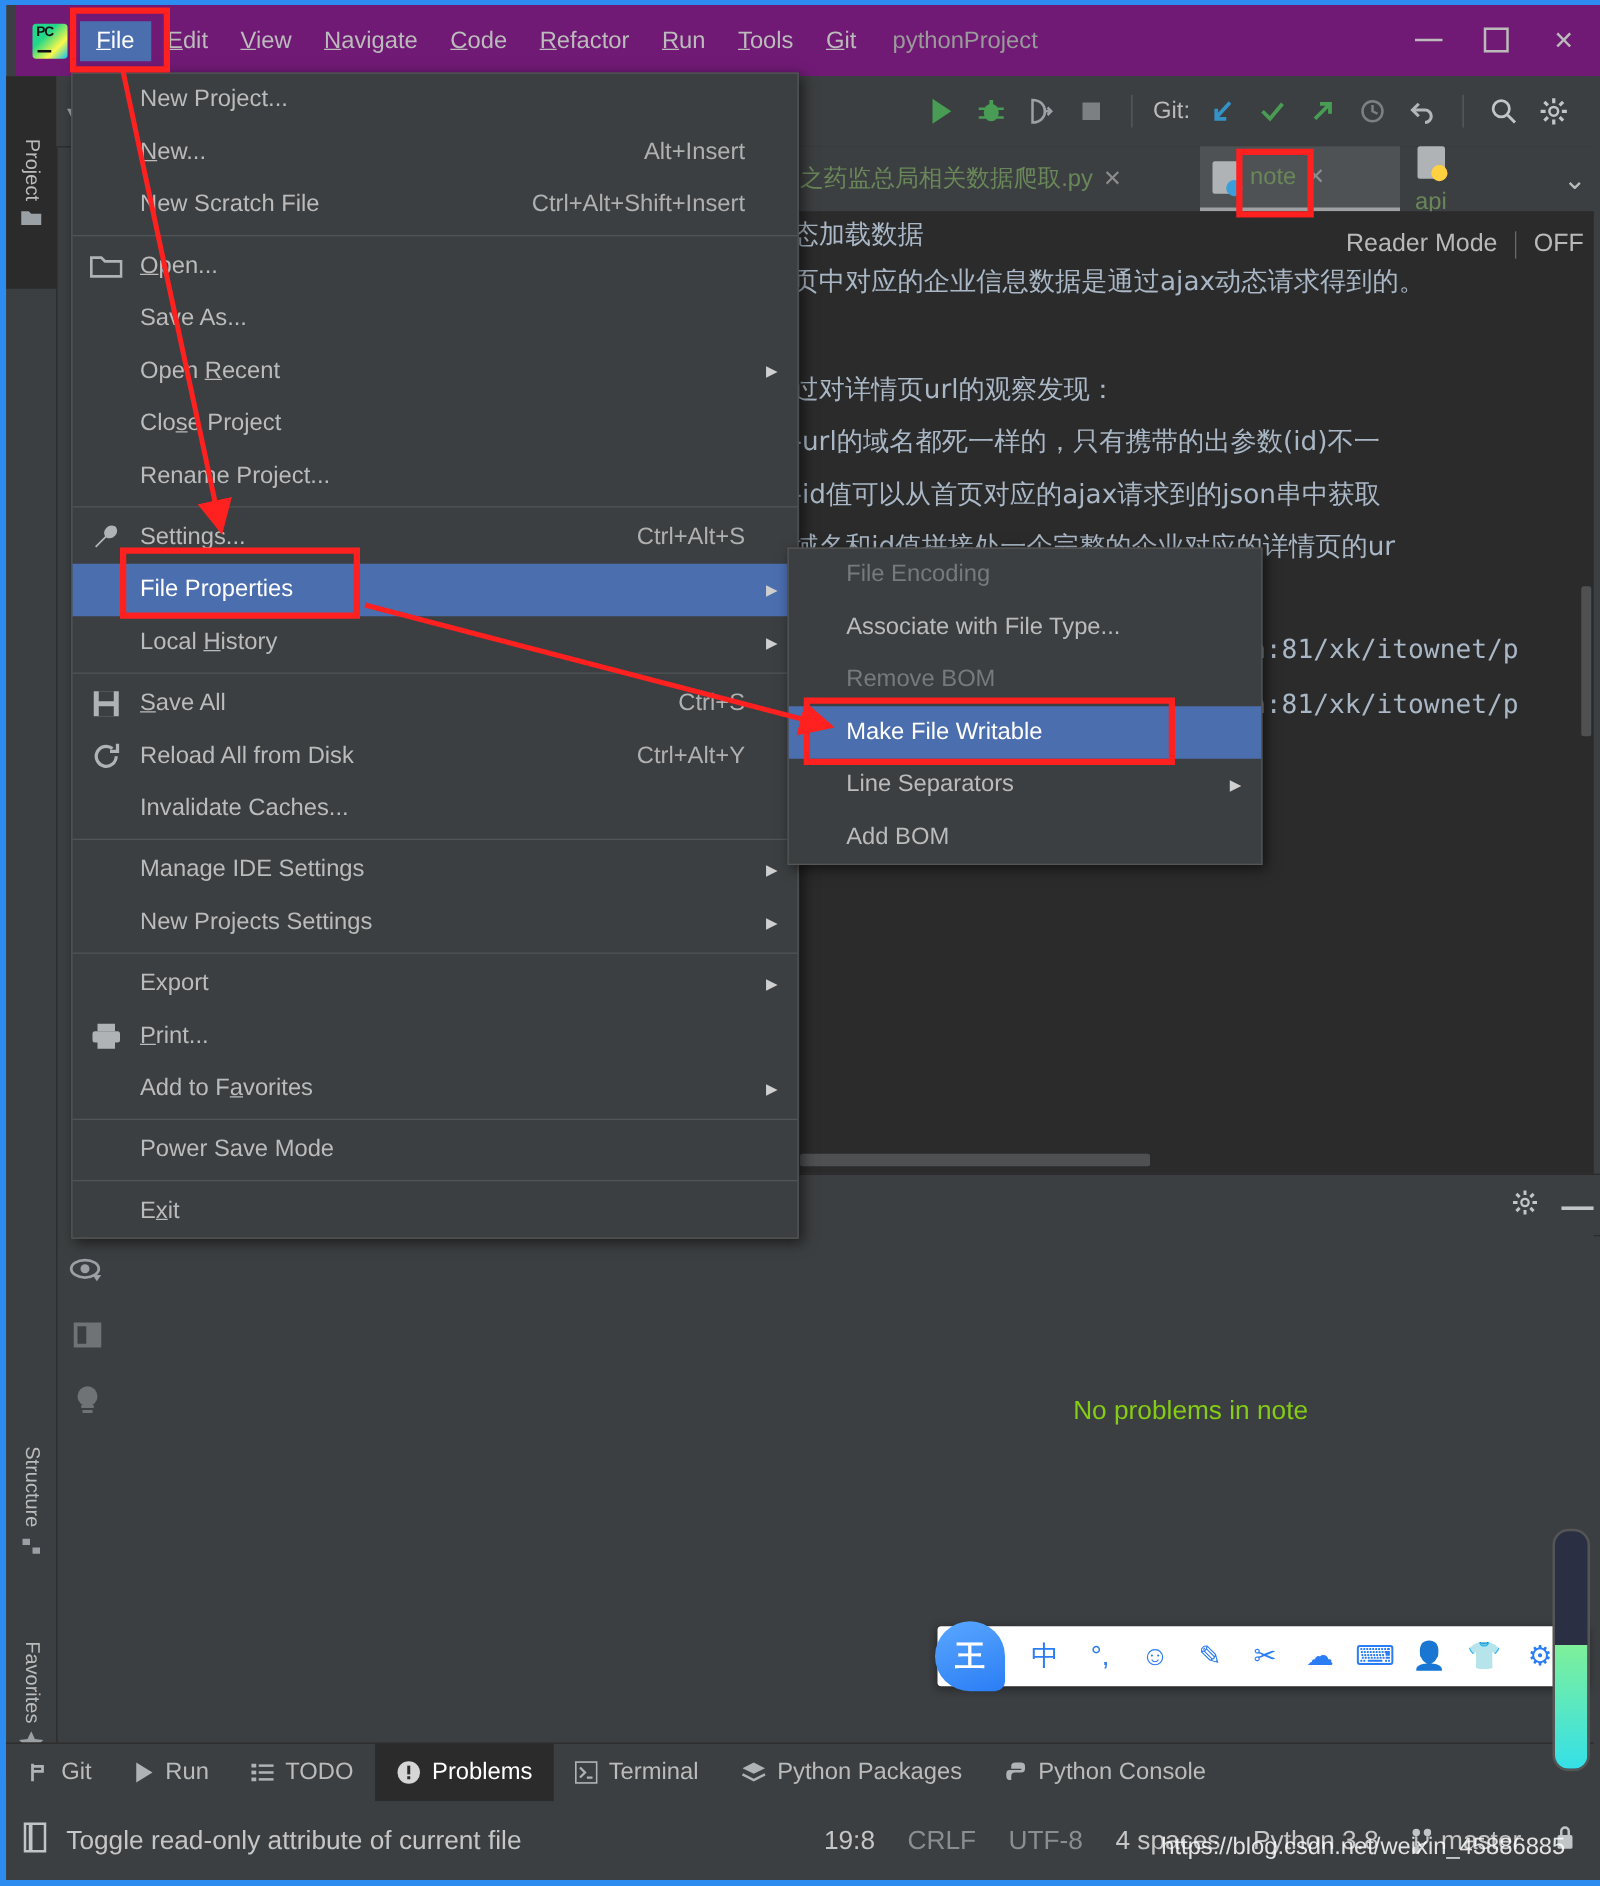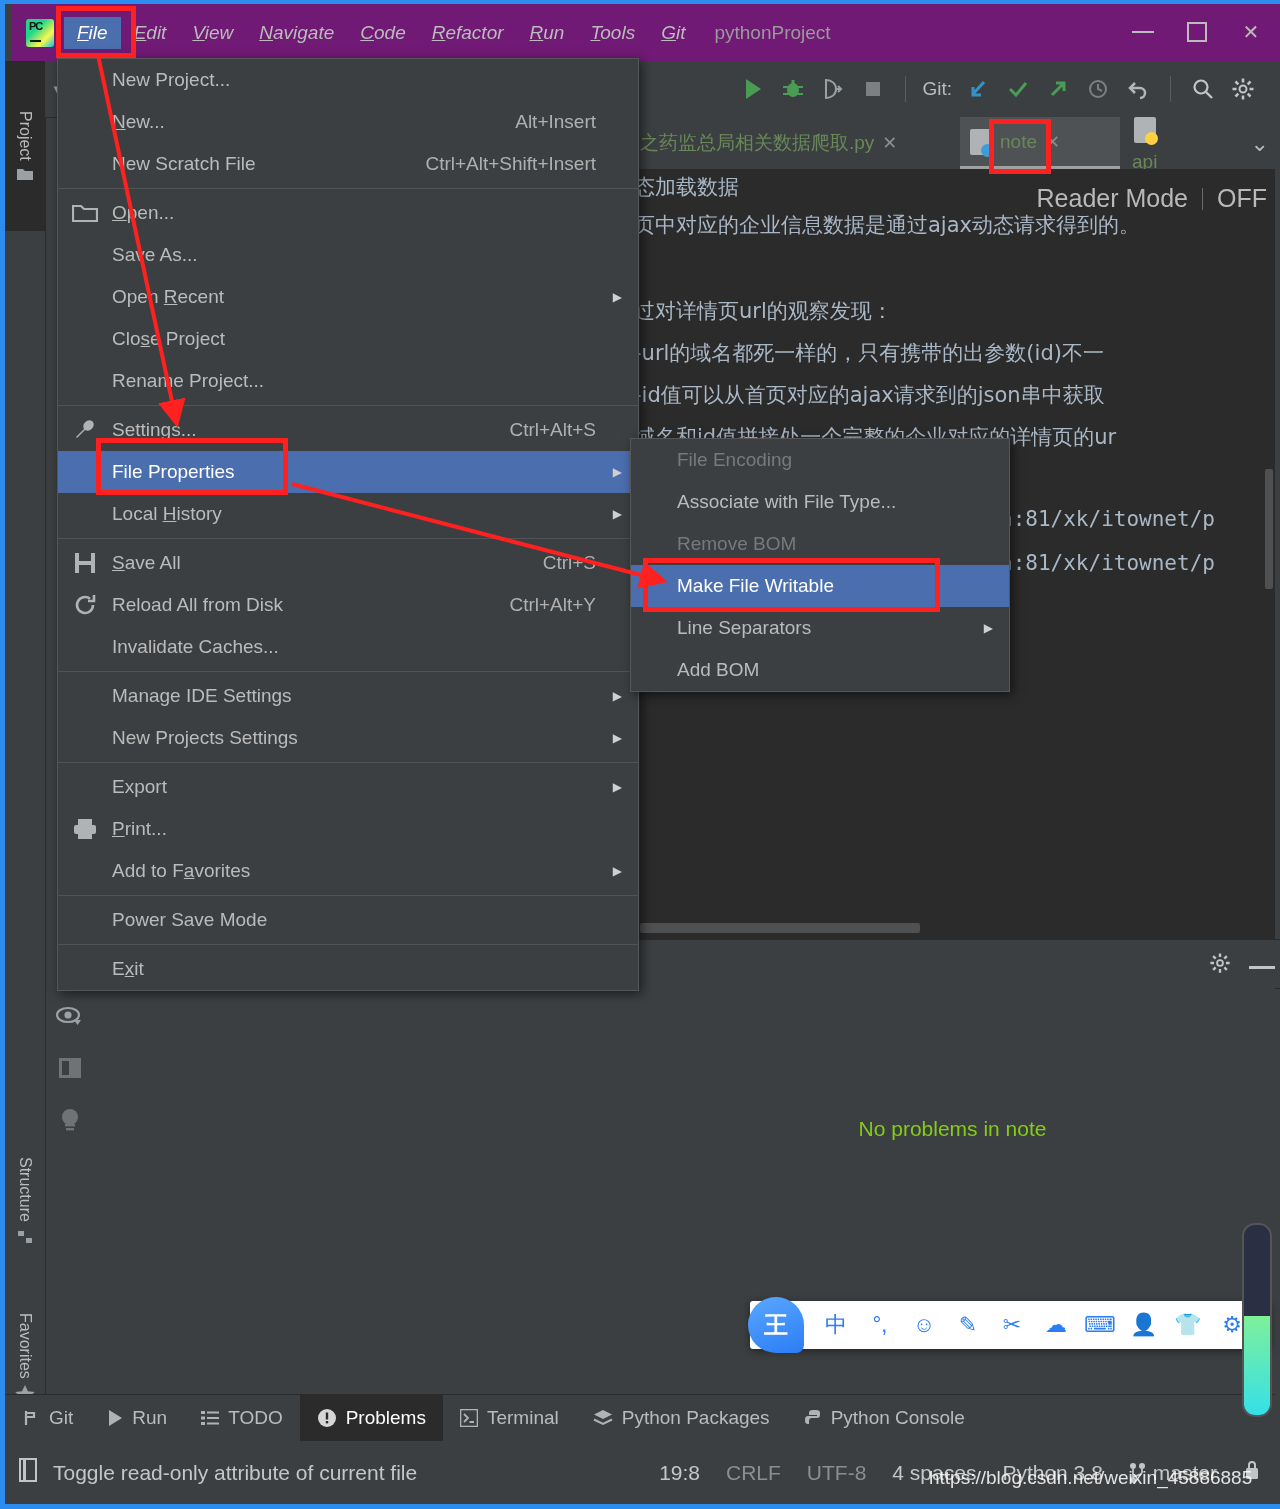--- a/index.html
+++ b/index.html
@@ -16,21 +16,21 @@
   #window-bottom-accent{position:absolute;left:0;bottom:0;width:1280px;height:5px;background:#2d8cf0;}
   #window-top-accent{position:absolute;left:0;top:0;width:1280px;height:4px;background:#2d8cf0;}
 
   
   #titlebar{position:absolute;left:12px;top:4px;width:1270px;height:57px;background:#701a75;
             display:flex;align-items:center;}
   #pycharm-logo{width:28px;height:28px;margin-left:14px;border-radius:3px;position:relative;flex:none;
     background:linear-gradient(135deg,#21d789 0%,#21d789 35%,#fcf84a 70%,#07c3f2 100%);}
   #pycharm-logo span{position:absolute;left:3px;top:1px;font-size:11px;font-weight:bold;color:#111;letter-spacing:-1px;}
   #pycharm-logo i{position:absolute;left:4px;bottom:5px;width:11px;height:2px;background:#111;}
-  .menubar{display:flex;align-items:flex-start;margin-left:10px;font-style:italic;}
+  .menubar{display:flex;align-items:flex-start;margin-left:10px;}
   .menu-top{padding:5px 13px;font-size:19px;color:#bbbbbb;white-space:nowrap;}
   .menu-top u{text-decoration:underline;}
   .menu-top.active{background:#4b6eaf;color:#ffffff;}
   #window-title{margin-left:16px;font-size:19px;color:#9a9a9a;white-space:nowrap;}
   .wbtn{width:54px;height:40px;display:flex;align-items:center;justify-content:center;color:#bbb;font-size:20px;}
   #win-controls{position:absolute;right:4px;top:8px;display:flex;}
   .wbtn .dash{width:22px;height:2px;background:#bbb;display:block;}
   .wbtn .sq{width:16px;height:16px;border:2px solid #bbb;display:block;}
 
   
@@ -70,21 +70,21 @@
   #ico-note:after{background:#3b9dd9;}
   #ico-py2:after{background:#ffd040;}
   #tab-chevron{position:absolute;right:6px;top:14px;color:#bbb;font-size:22px;}
 
   
   #editor{position:absolute;left:630px;top:169px;width:645px;height:770px;background:#2b2b2b;overflow:hidden;}
   #editor-gutter{position:absolute;left:0;top:0;width:10px;height:770px;background:#313335;}
   .eline{position:absolute;left:4px;white-space:nowrap;color:#a9b7c6;font-size:21px;
          font-family:"DejaVu Sans","Liberation Sans",sans-serif;}
   .eline.mono{font-family:"DejaVu Sans Mono","Liberation Mono",monospace;}
-  #reader-mode{position:absolute;right:8px;top:15px;color:#b9b9b9;font-size:25px;display:flex;align-items:center;gap:14px;text-align:right;}
+  #reader-mode{position:absolute;right:8px;top:15px;color:#b9b9b9;font-size:20px;display:flex;align-items:center;gap:14px;text-align:right;}
   #reader-mode .divider{width:1px;height:22px;background:#6a6a6a;}
   #editor-hscroll{position:absolute;left:10px;bottom:6px;width:280px;height:10px;background:#4e5052;border-radius:2px;}
   #editor-vscroll{position:absolute;right:2px;top:300px;width:8px;height:120px;background:#4e5052;border-radius:2px;}
 
   
   #file-menu{position:absolute;left:57px;top:58px;width:580px;background:#3c3f41;
              border:1px solid #565656;box-shadow:3px 3px 10px rgba(0,0,0,.55);z-index:40;}
   .mi{height:42px;display:flex;align-items:center;padding:0 16px 0 0;position:relative;font-size:19px;color:#bbbbbb;}
   .mi .mi-ico{width:54px;flex:none;display:flex;align-items:center;justify-content:center;}
   .mi .mi-label{flex:1;white-space:nowrap;}

